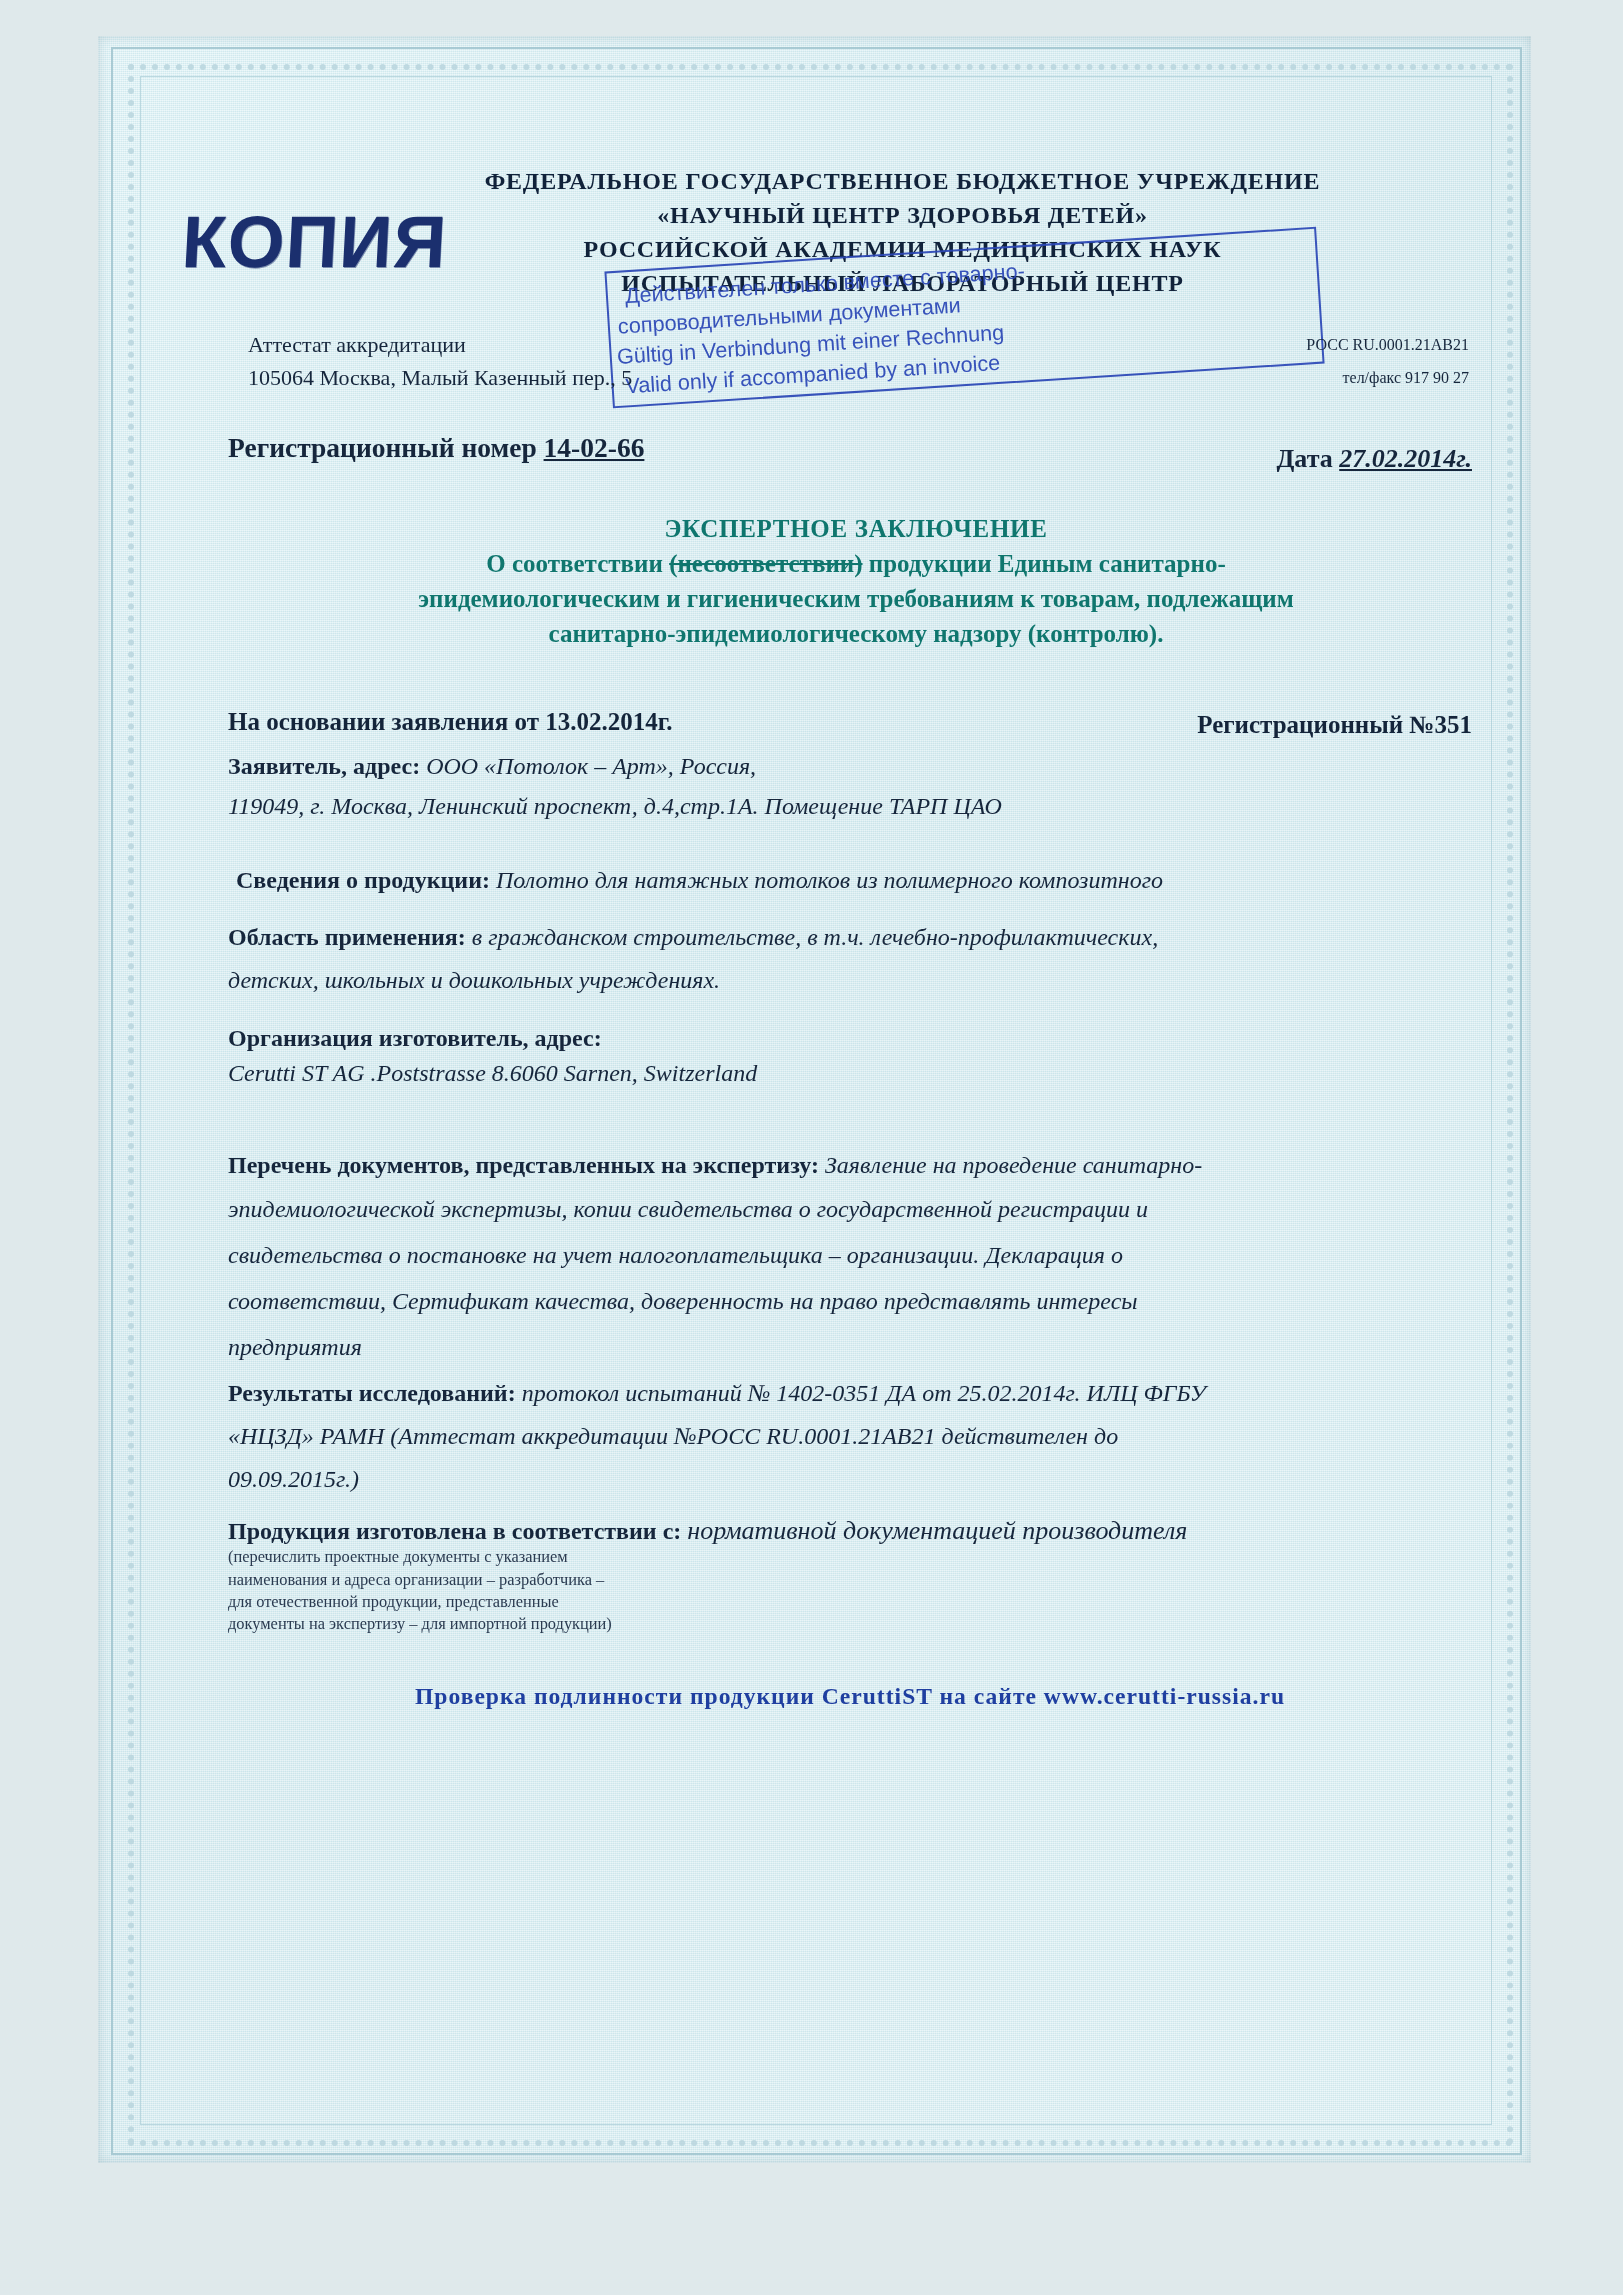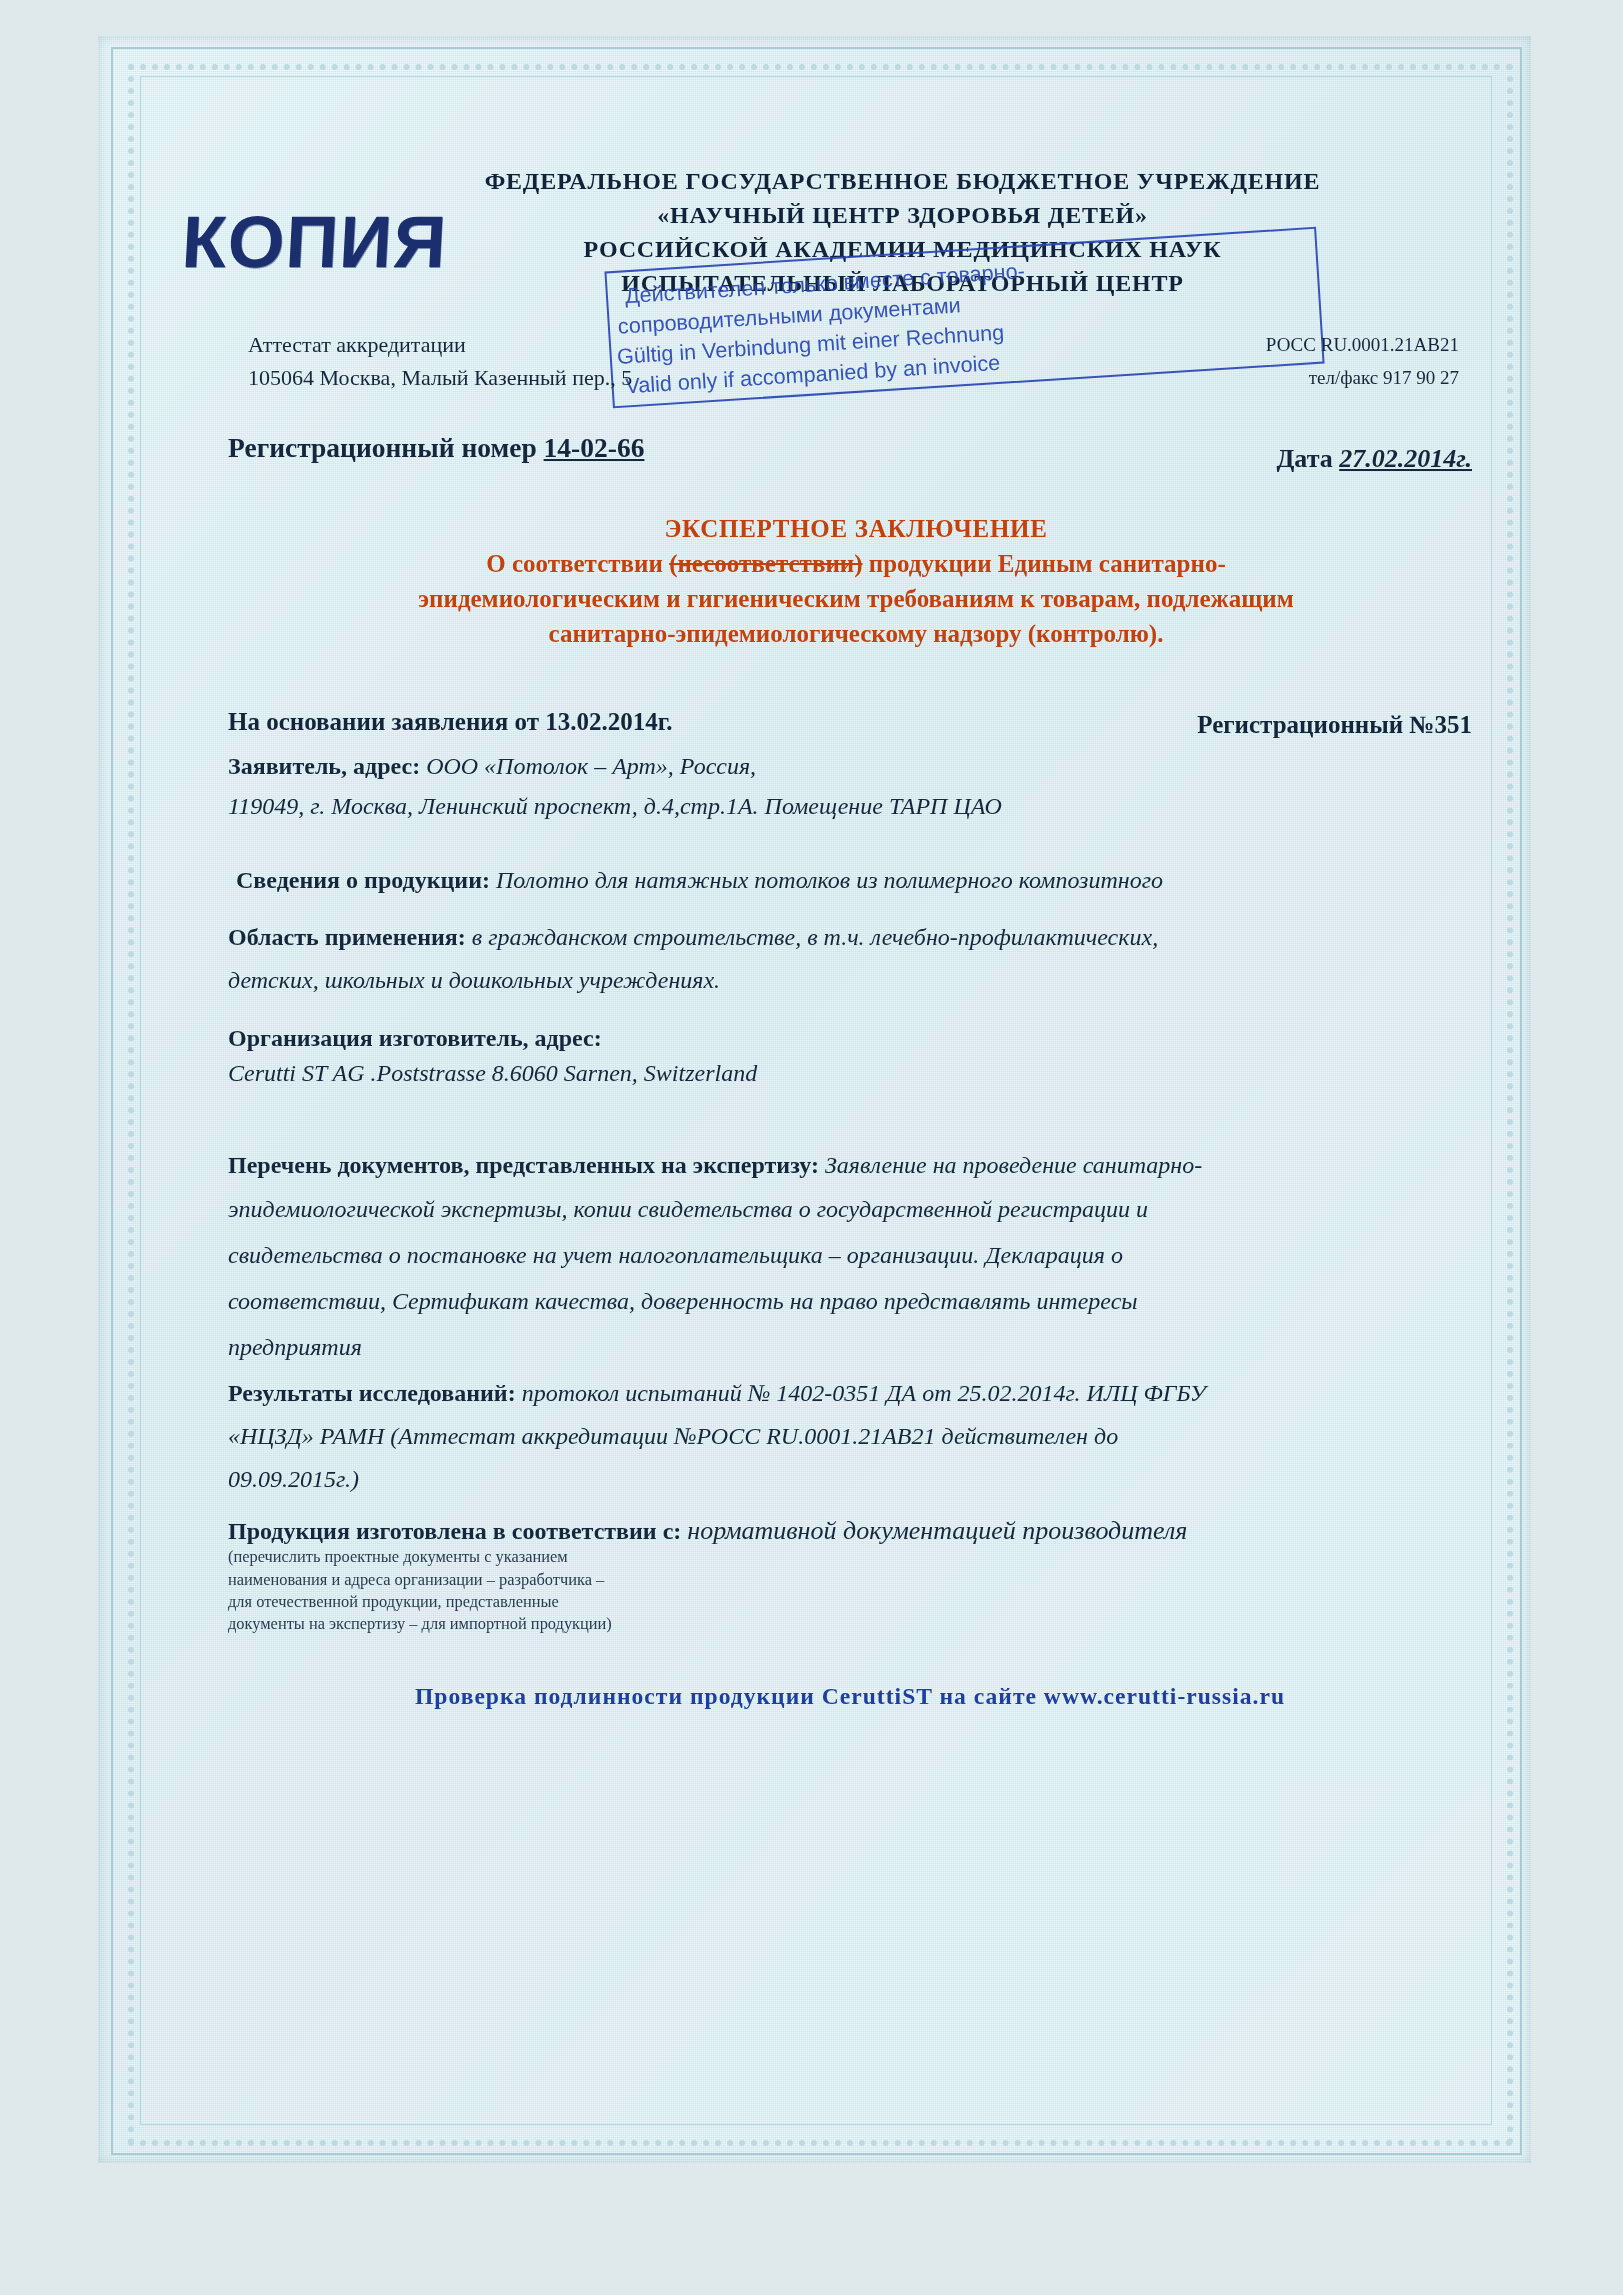--- a/index.html
+++ b/index.html
@@ -124,24 +124,24 @@
   .accred-left {
     position: absolute;
     left: 92px;
     top: 236px;
     font-size: 22px;
     line-height: 33px;
     color: #16263c;
   }
   .accred-right {
     position: absolute;
-    right: 14px;
+    right: 4px;
     top: 236px;
     text-align: right;
-    font-size: 19px;
+    font-size: 16px;
     line-height: 33px;
     color: #16263c;
   }
   
   .regrow {
     position: absolute;
     left: 72px;
     top: 340px;
     width: 1244px;
     font-size: 27.5px;
@@ -163,21 +163,21 @@
   
   .title {
     position: absolute;
     left: 124px;
     top: 419px;
     width: 1152px;
     text-align: center;
     font-weight: bold;
     font-size: 25px;
     line-height: 35px;
-    color: #c2410c;
+    color: #0f766e;
   }
   .title .t1 { letter-spacing: 0.7px; }
   .strike { text-decoration: line-through; }
   
   .basis {
     position: absolute;
     left: 72px;
     top: 596px;
     width: 1244px;
     font-size: 25px;

